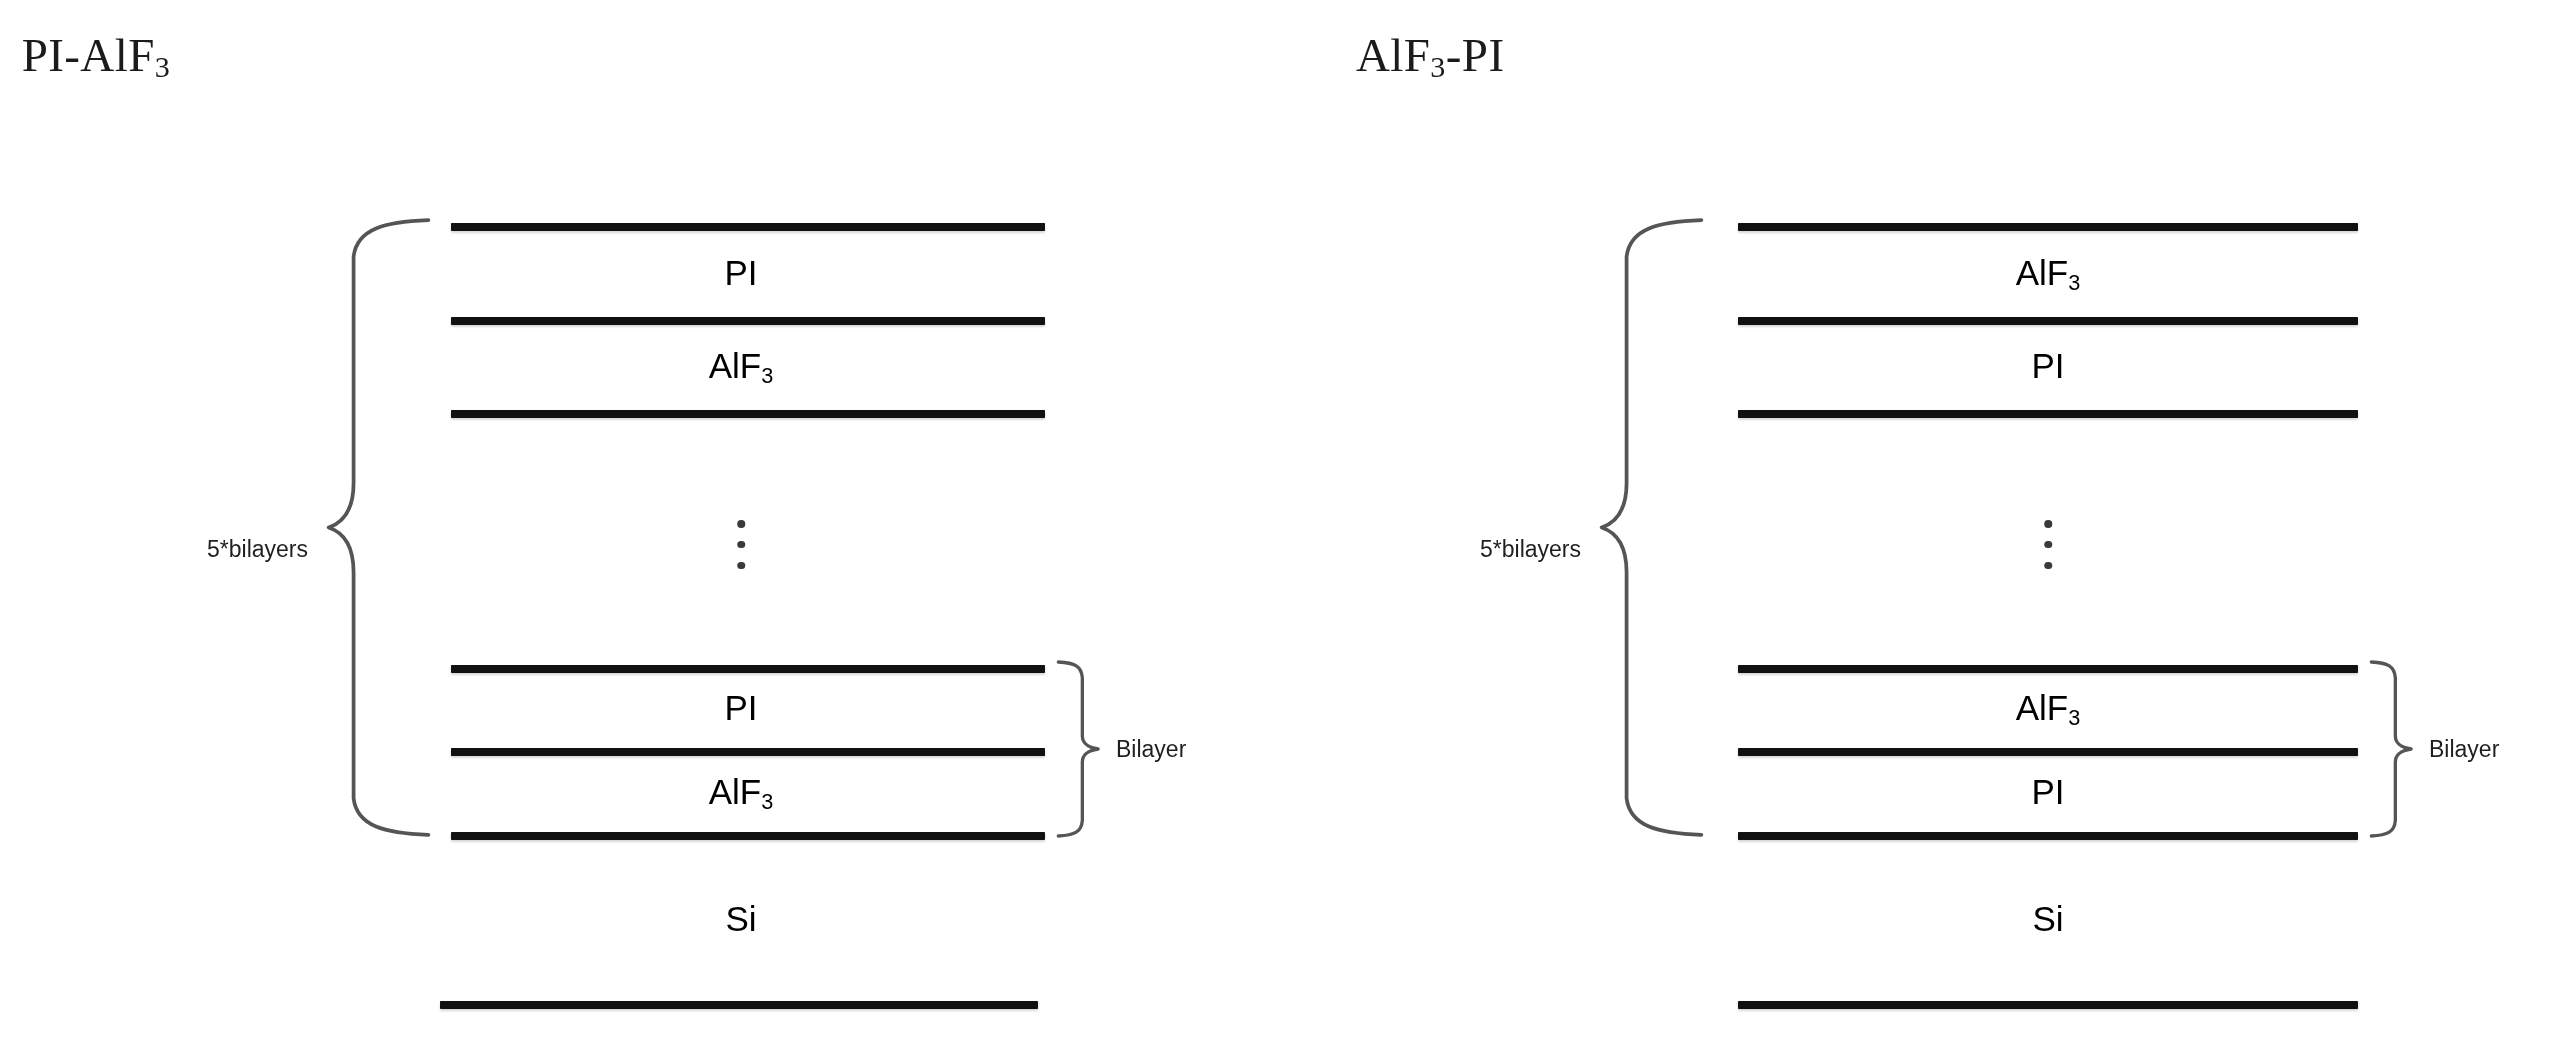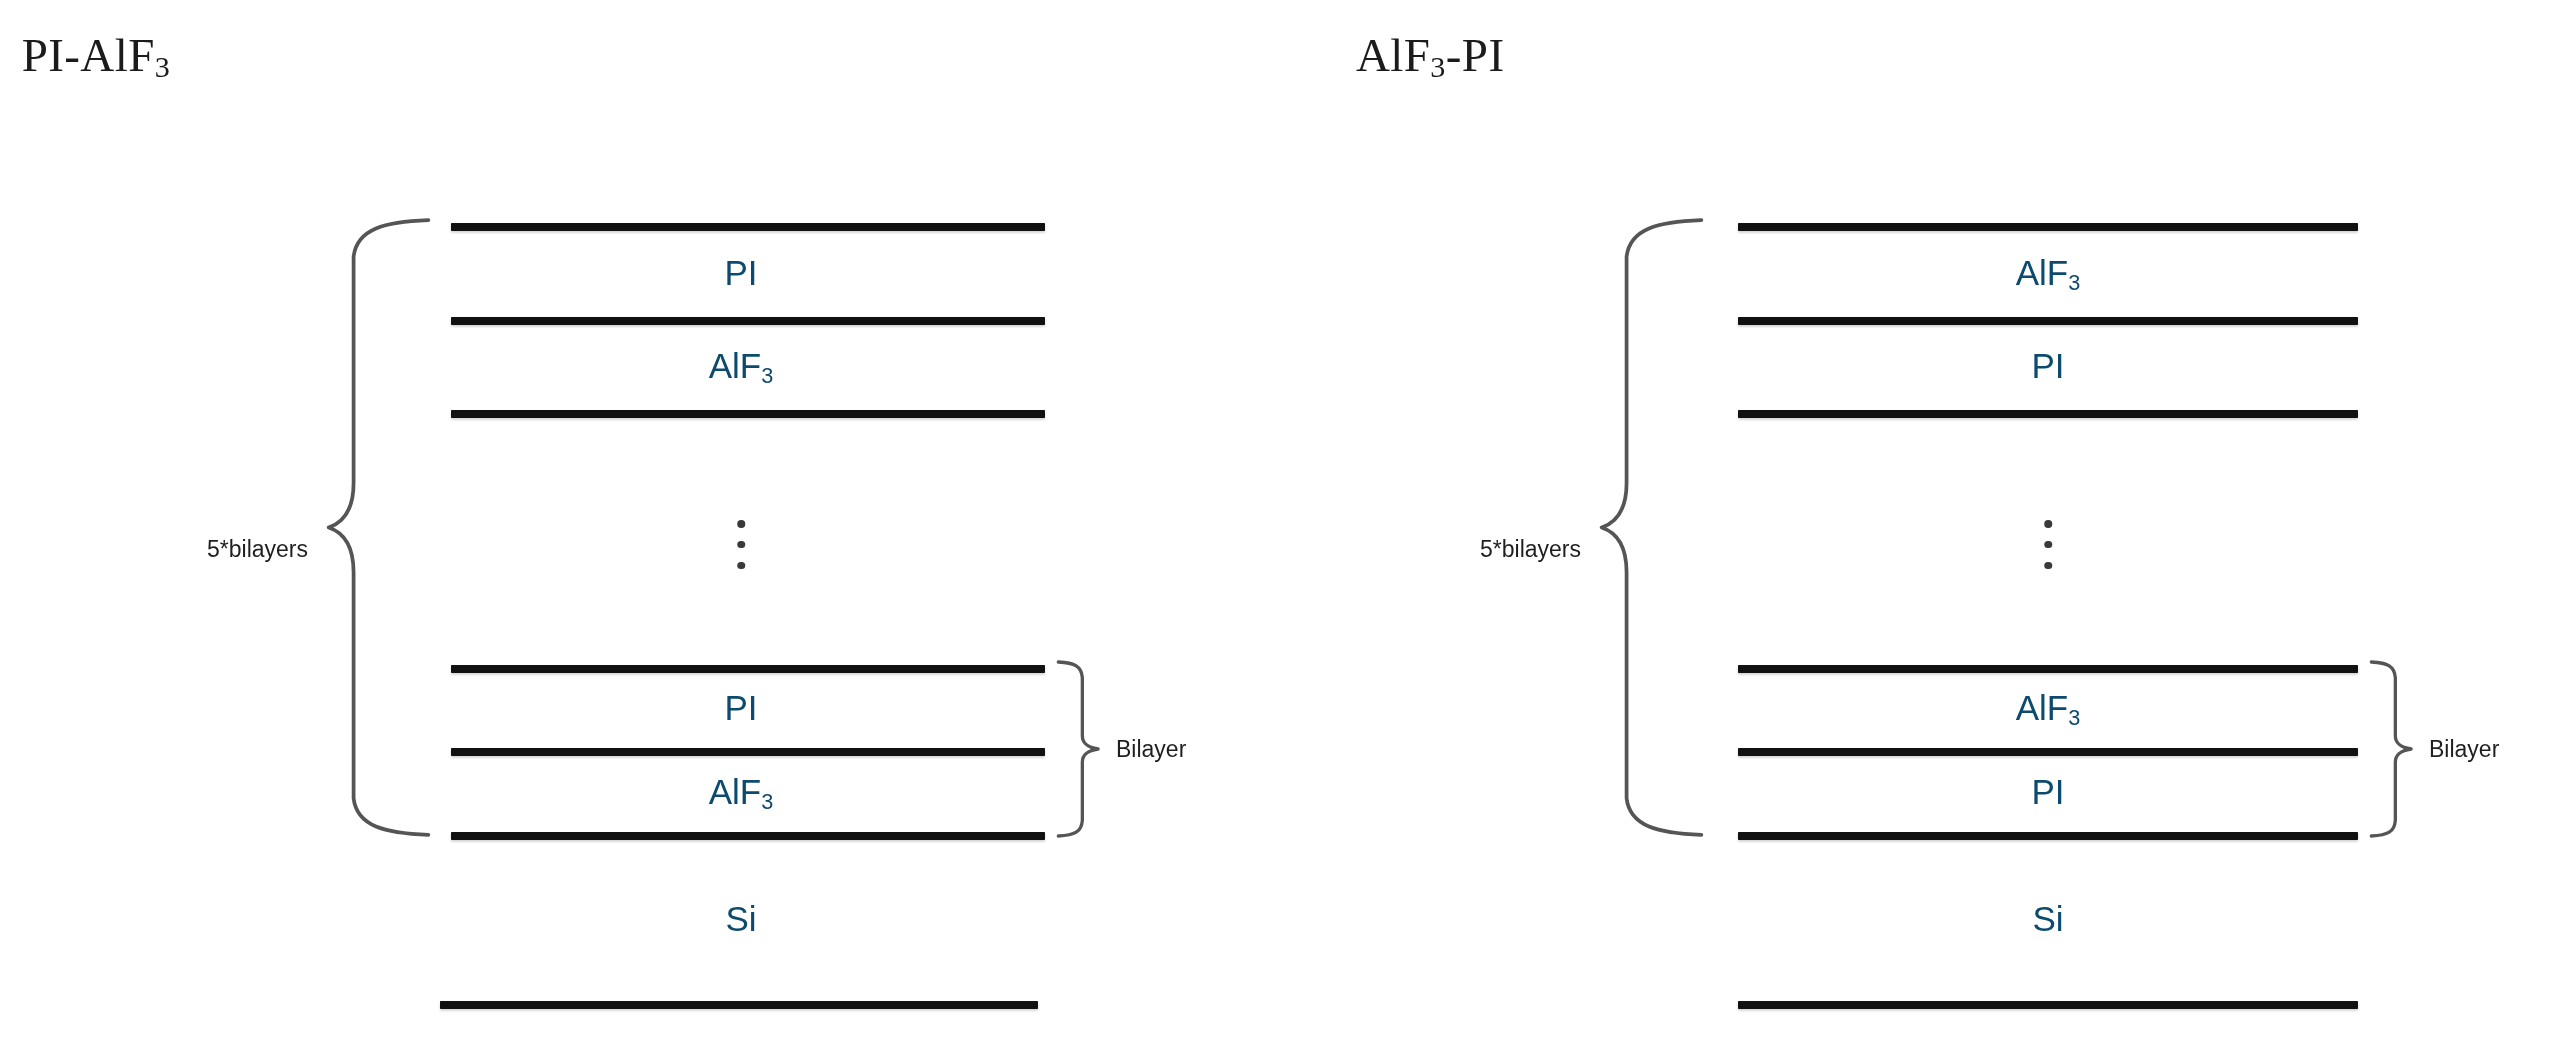--- a/index.html
+++ b/index.html
@@ -59,21 +59,21 @@
     border-radius: 0.8px;
     box-shadow: 0 1.7px 2.5px rgba(0,0,0,0.18);
   }
 
   
   .layer-label {
     position: absolute;
     font-family: "Liberation Sans", sans-serif;
     font-size: 35px;
     font-weight: 400;
-    color: #0c4a6e;
+    color: #000000;
     text-align: center;
     white-space: nowrap;
     transform: translateX(-50%);
   }
   .layer-label sub {
     font-size: 0.62em;
     vertical-align: baseline;
     position: relative;
     top: 0.24em;
   }

